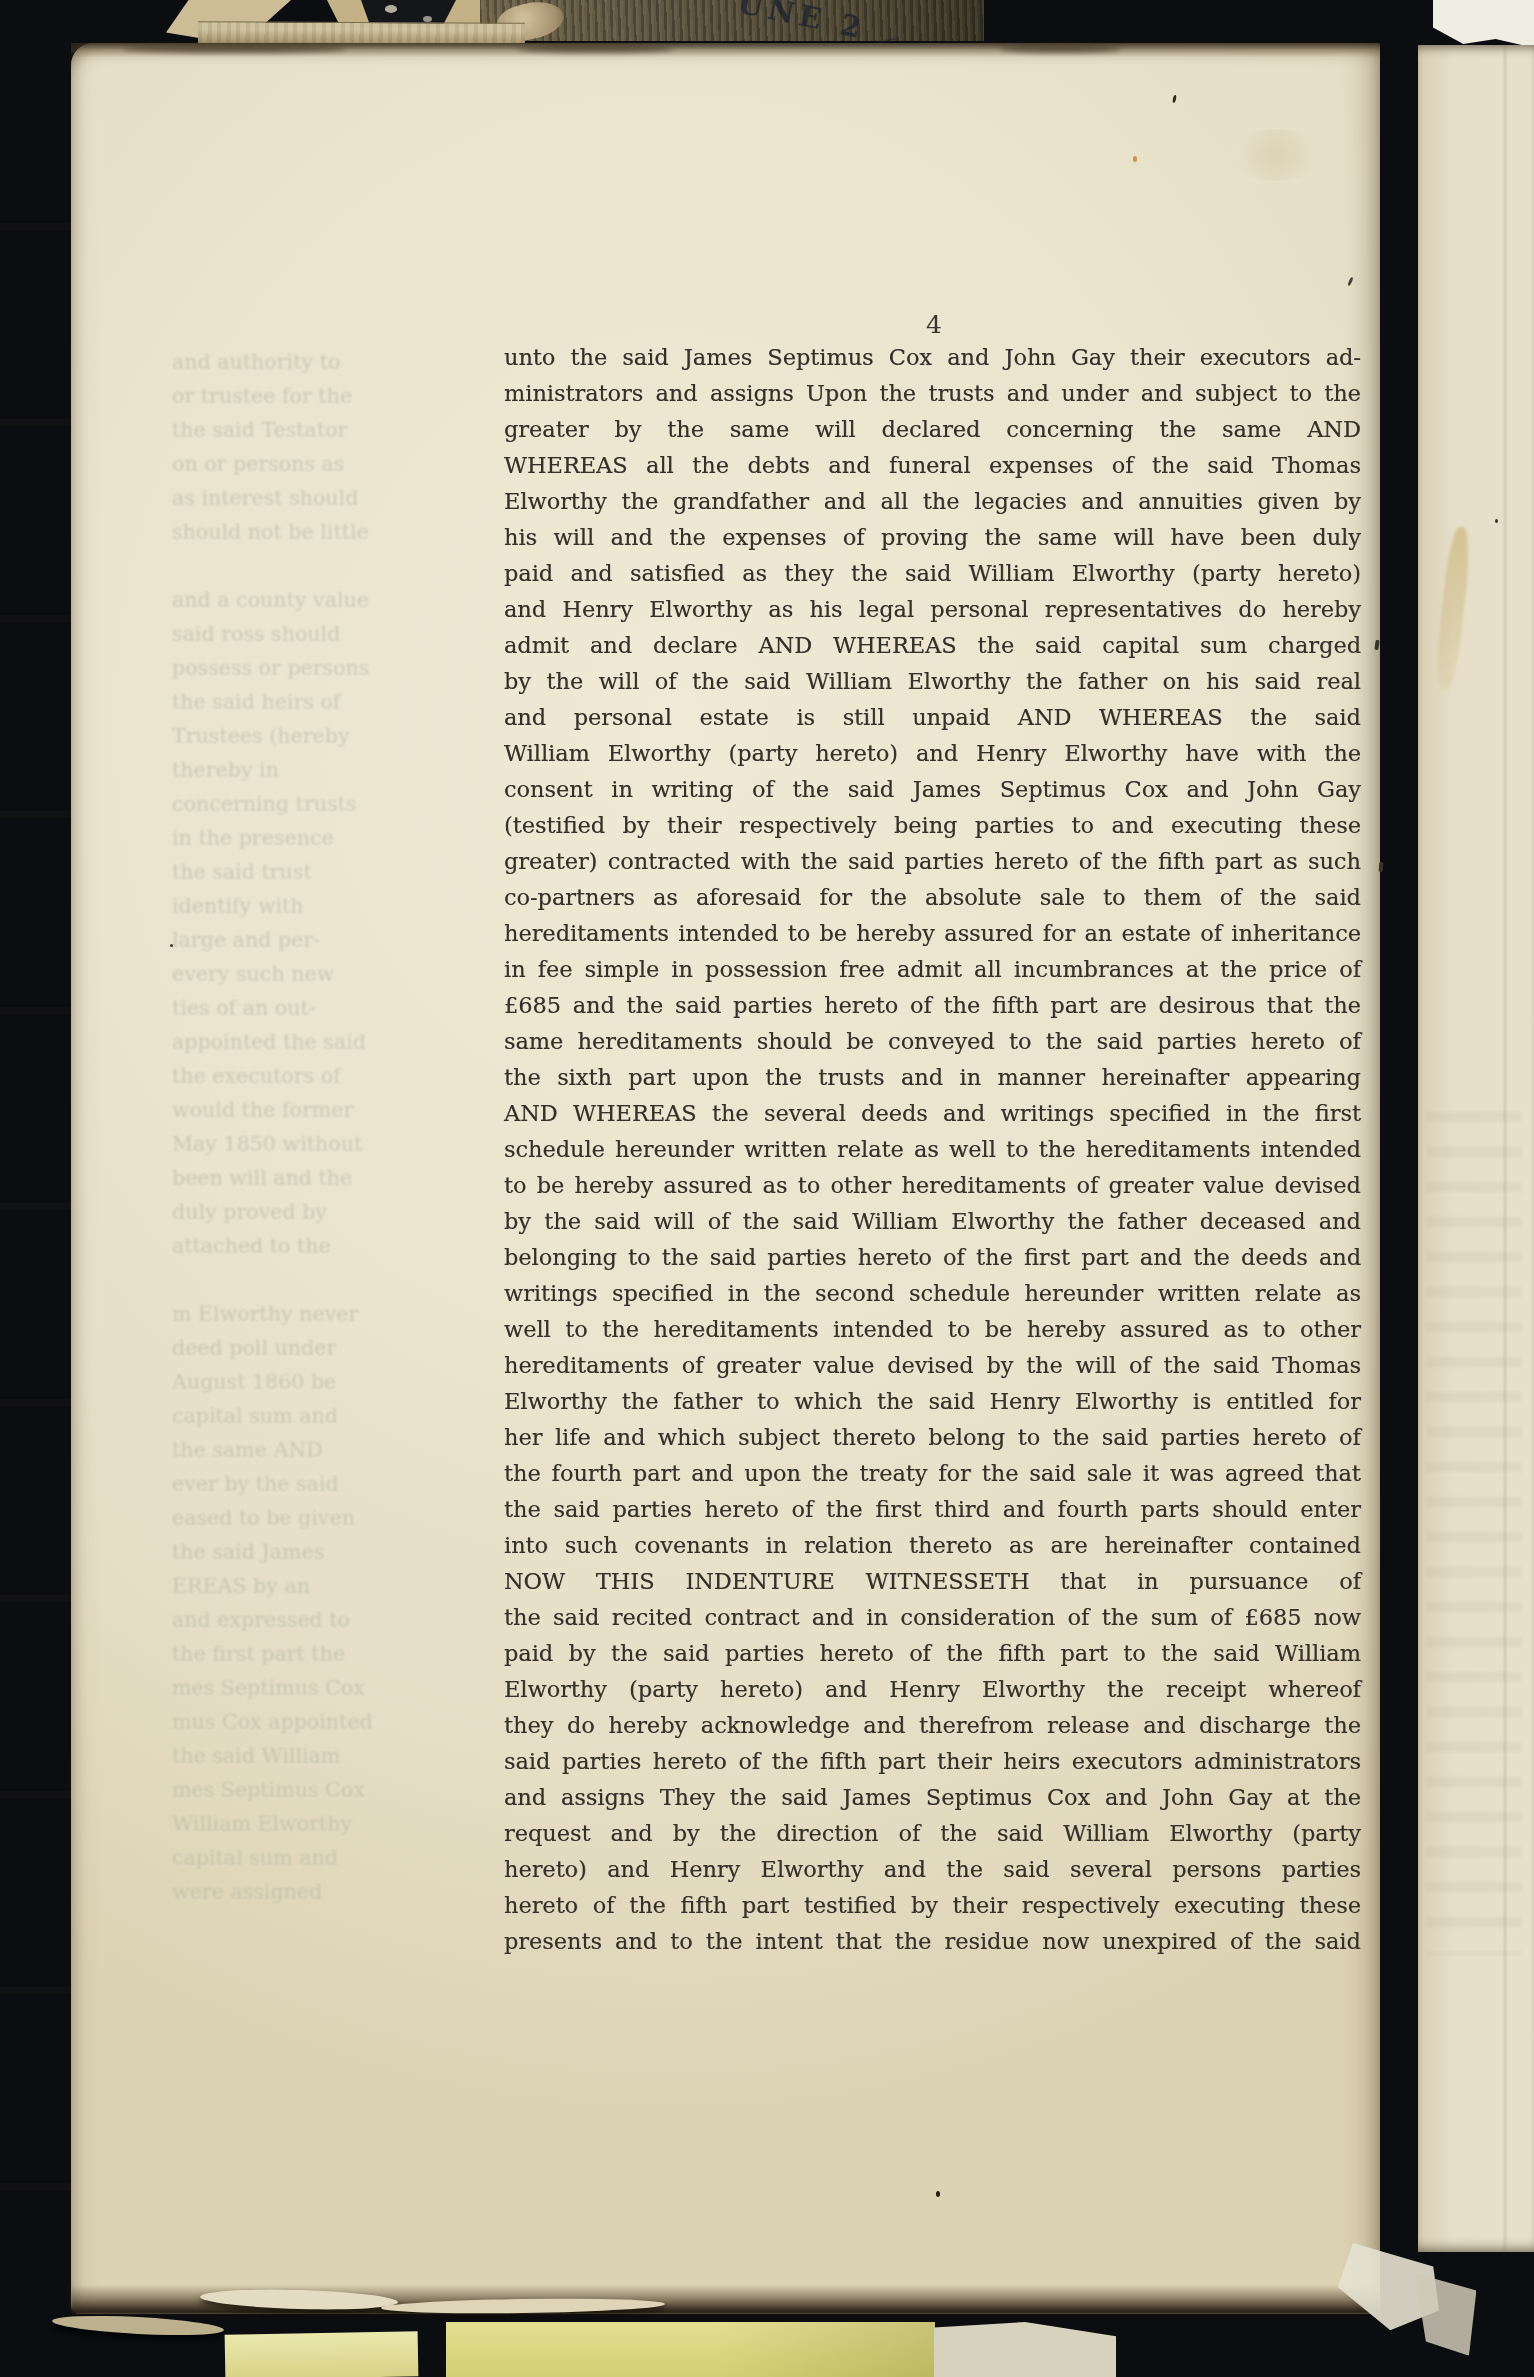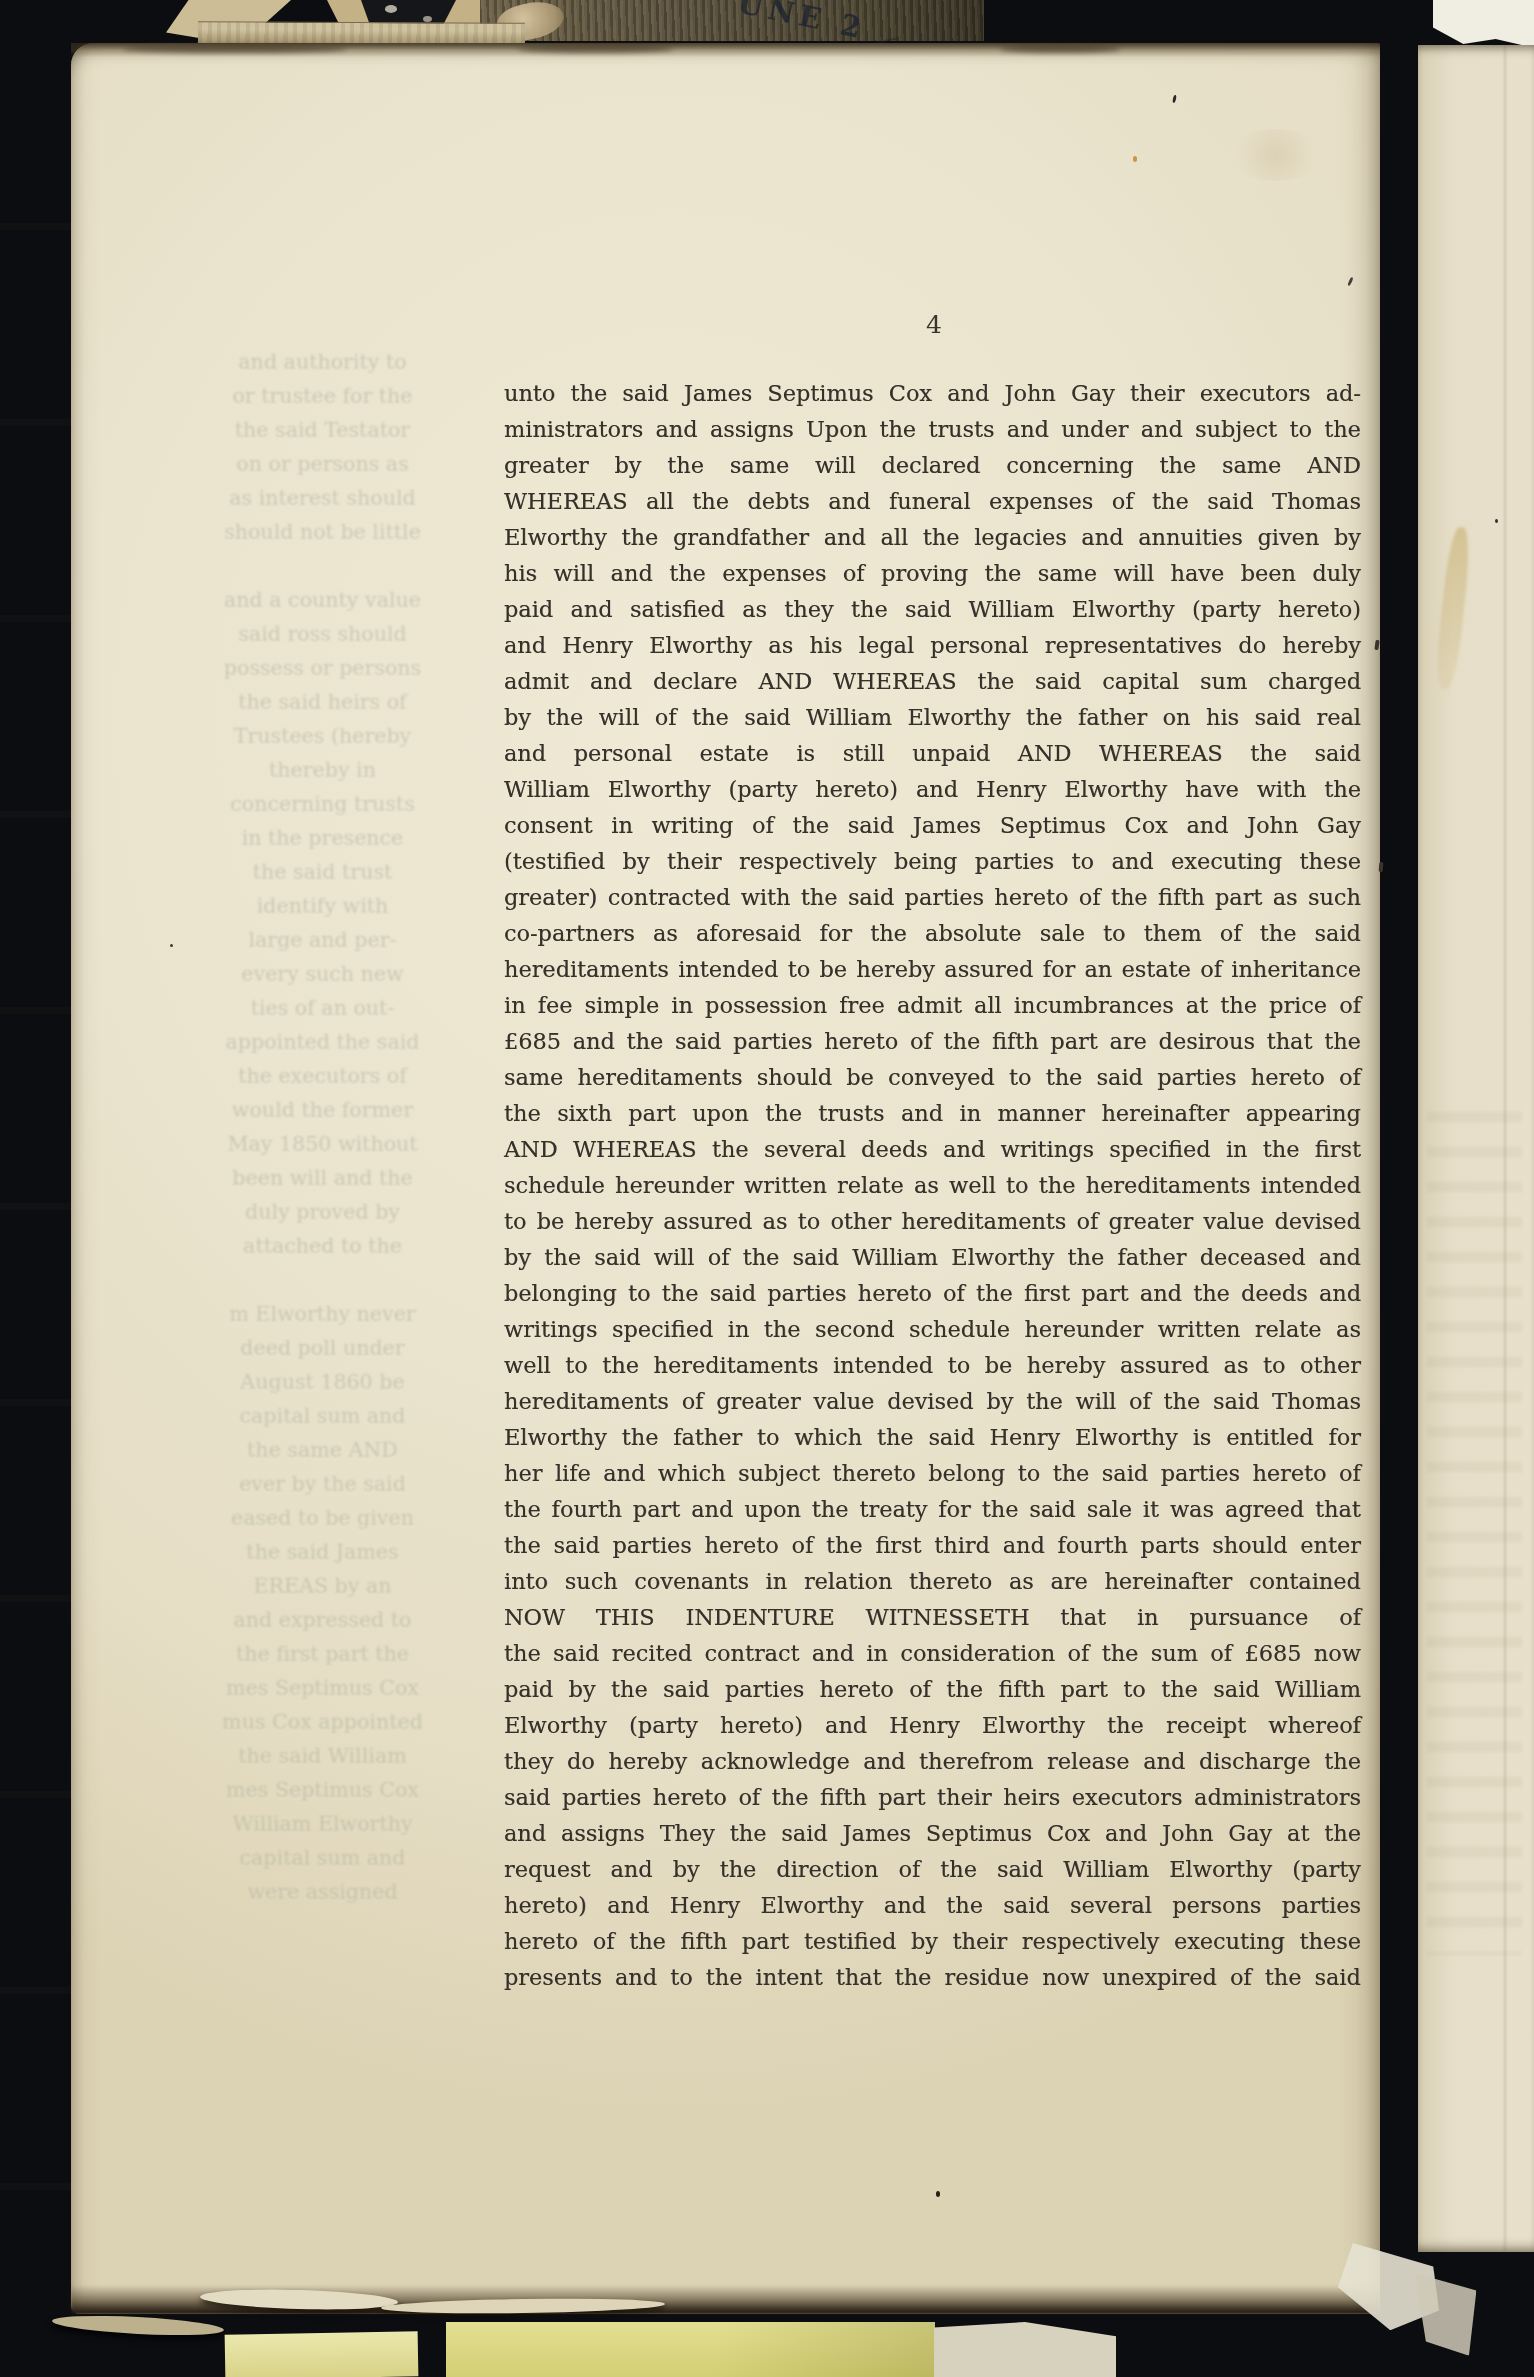--- a/index.html
+++ b/index.html
@@ -56,28 +56,28 @@
   .bottom-dirt{position:absolute;left:0;bottom:0;width:100%;height:29px;
     background:linear-gradient(0deg,#1f1810 0,rgba(70,55,35,.55) 45%,rgba(0,0,0,0) 100%);filter:blur(0.9px);}
   .bottom-curl{position:absolute;left:129px;bottom:5.2px;width:198px;height:19px;background:#e4dcc2;
     border-radius:50%;transform:rotate(1.6deg);box-shadow:0 4.3px 6px rgba(20,14,6,.75);}
   .bottom-curl2{position:absolute;left:310px;bottom:1.7px;width:284px;height:13.8px;background:#ded5b9;
     border-radius:50%;transform:rotate(-.8deg);box-shadow:0 3.4px 5.2px rgba(20,14,6,.7);}
 
   .page-number{position:absolute;left:827px;top:267px;width:72px;text-align:center;
     font-size:25px;color:#3a342d;}
 
-  .text-block{position:absolute;left:433px;top:301px;width:857px;margin-top:36px;}
+  .text-block{position:absolute;left:433px;top:301px;width:857px;}
   .tl{display:flex;justify-content:space-between;height:36px;font-size:22.4px;white-space:pre;
       text-shadow:0.3px 0.3px 0.4px rgba(54,48,42,.5);}
   .tl span{display:inline-block;}
 
   
   .ghost-col{position:absolute;left:101px;top:307px;width:301px;filter:blur(0.9px);opacity:.8;}
-  .ghost-line{height:34px;text-align:center;font-size:20.6px;color:rgba(148,150,120,.5);
+  .ghost-line{height:34px;text-align:left;font-size:20.6px;color:rgba(148,150,120,.5);
     text-shadow:0 0.9px 0 rgba(255,255,255,.35);}
 
   
   .fleck{position:absolute;border-radius:50%;}
   .fleck-1{left:1102px;top:52px;width:3.4px;height:7.7px;background:#2c2821;transform:rotate(12deg);}
   .fleck-2{left:1062px;top:113px;width:4.3px;height:6px;background:#c8872f;opacity:.85;}
   .fleck-3{left:1278px;top:234px;width:2.6px;height:8.6px;background:#46403a;transform:rotate(24deg);}
   .fleck-4{left:865px;top:2148px;width:4.3px;height:6px;background:#272118;}
   .fleck-5{left:99px;top:901px;width:3.4px;height:3.4px;background:#3e382f;}
   .edge-mark{position:absolute;width:4.3px;height:10.3px;background:#3a332a;border-radius:1.7px;}

